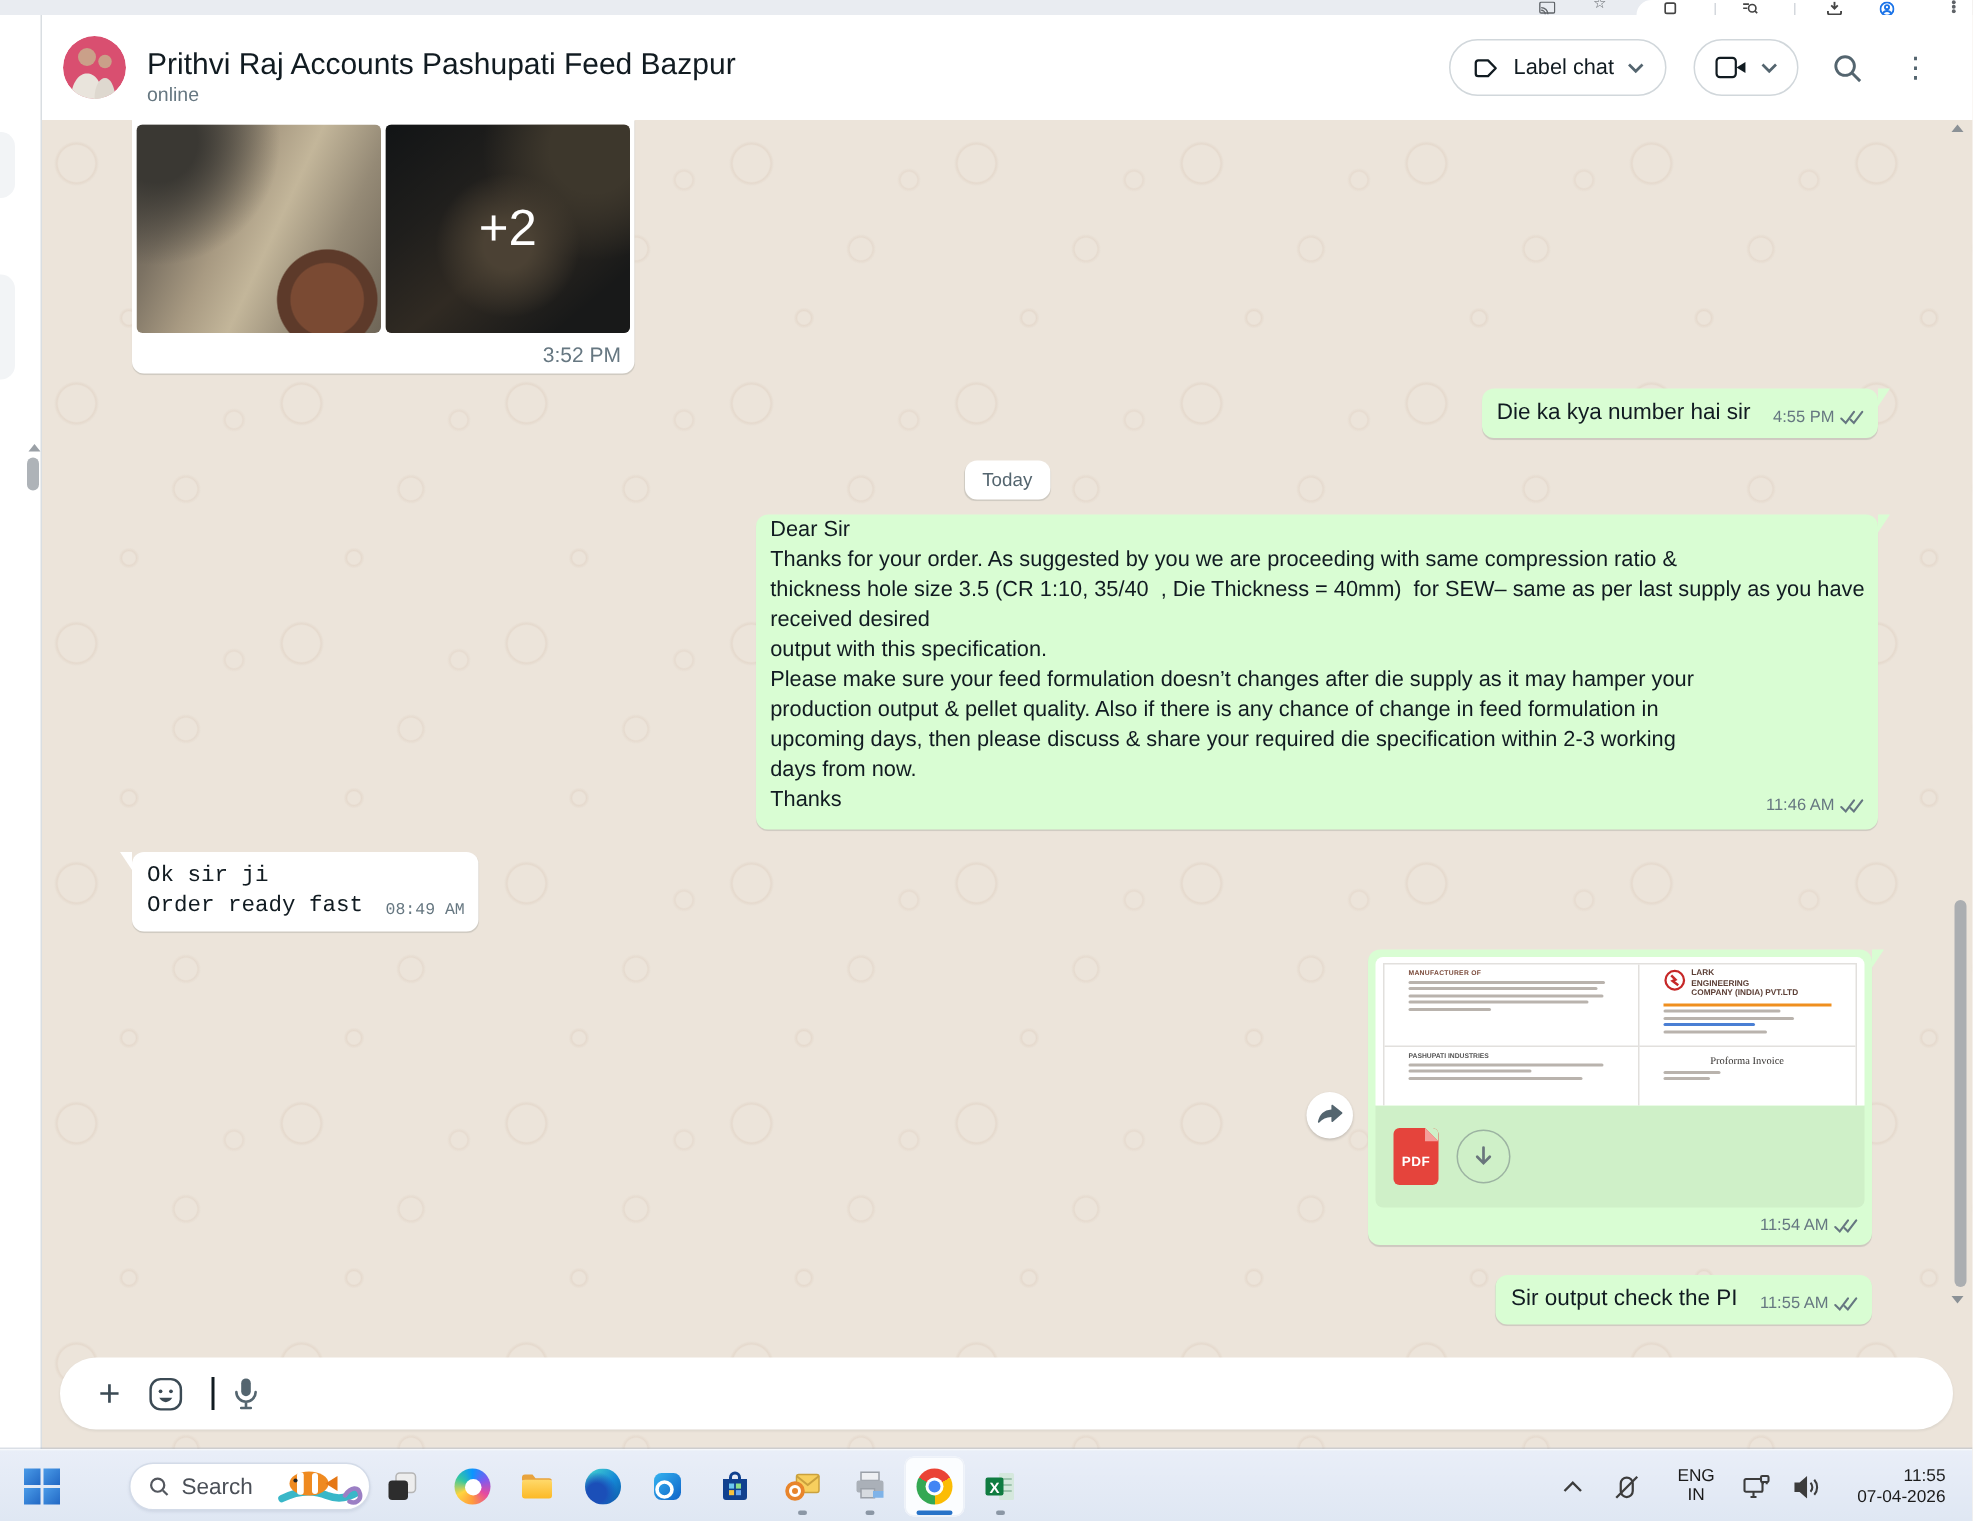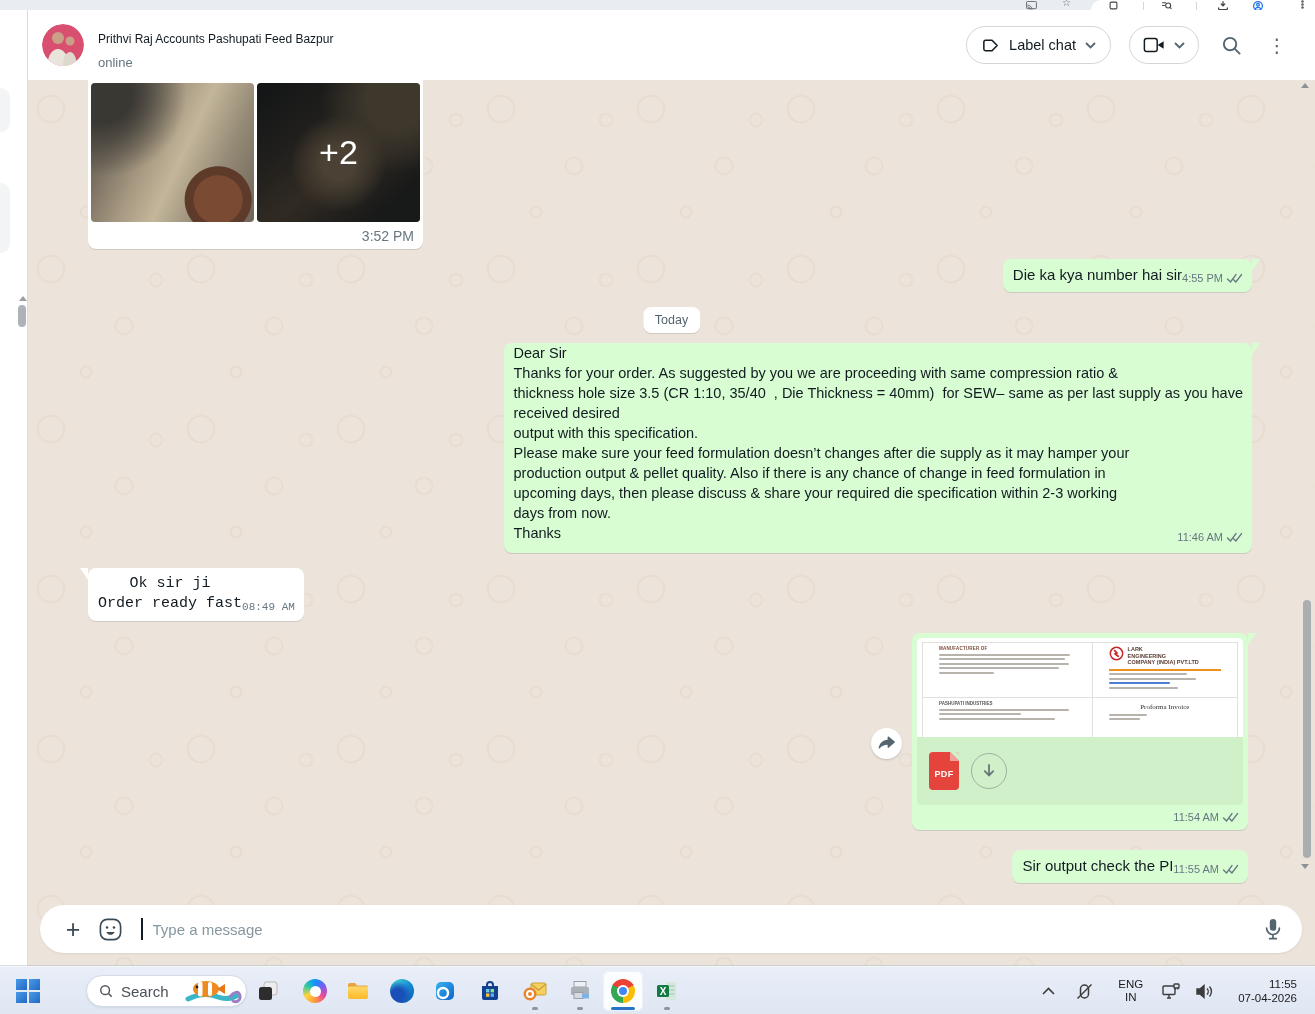--- a/index.html
+++ b/index.html
@@ -15,21 +15,21 @@
   
   .wa { position:absolute; left:0; top:10px; width:1315px; height:956px; background:#fff; }
   .sliver-card { position:absolute; left:-9px; width:19px; background:#f2f4f6; border-radius:10px; }
   .sliver-divider { position:absolute; left:27px; top:0; width:1px; height:956px; background:#d9dee2; }
   .mini-scroll-up { position:absolute; left:19px; top:286px; width:0; height:0; border-left:4px solid transparent; border-right:4px solid transparent; border-bottom:5px solid #9aa0a6; }
   .mini-scroll-thumb { position:absolute; left:18px; top:295px; width:8px; height:22px; background:#aeb3b8; border-radius:4px; }
 
   
   .wa-header { position:absolute; left:28px; top:0; width:1287px; height:70px; background:#fff; }
   .avatar { position:absolute; left:14px; top:14px; width:42px; height:42px; border-radius:50%; overflow:hidden; cursor:pointer; }
-  .hname { position:absolute; left:70px; top:22px; font-size:12px; font-weight:500; color:#111b21; cursor:pointer; }
+  .hname { position:absolute; left:70px; top:22px; font-size:20px; font-weight:500; color:#111b21; cursor:pointer; }
   .hstatus { position:absolute; left:70px; top:45px; font-size:13px; color:#667781; }
   .hright { position:absolute; right:24px; top:16px; height:38px; display:flex; align-items:center; gap:18px; }
   .pill { height:38px; border:1px solid #d1d7db; border-radius:19px; display:flex; align-items:center; gap:9px; padding:0 14px; background:#fff; cursor:pointer; font-size:14.5px; color:#111b21; }
   .iconbtn { cursor:pointer; display:flex; align-items:center; justify-content:center; width:28px; height:28px; color:#54656f; }
   .kebab { font-size:19px; color:#54656f; letter-spacing:0; }
 
   
   .chat { position:absolute; left:28px; top:70px; width:1287px; height:886px;
     background-color:#ece4da;
     background-image:
@@ -37,21 +37,21 @@
       radial-gradient(circle at 96px 86px, rgba(190,156,132,0) 7px, rgba(190,156,132,.13) 8px, rgba(190,156,132,0) 10px),
       radial-gradient(circle at 58px 132px, rgba(190,156,132,0) 4px, rgba(190,156,132,.14) 5px, rgba(190,156,132,0) 7px),
       radial-gradient(circle at 128px 40px, rgba(190,156,132,0) 5px, rgba(190,156,132,.12) 6px, rgba(190,156,132,0) 8px);
     background-size:150px 160px; overflow:hidden; }
 
   .bubble { position:absolute; border-radius:8px; box-shadow:0 1px 0.5px rgba(11,20,26,.13); font-size:14.6px; line-height:20px; }
   .in  { background:#fff; }
   .out { background:#d9fdd3; }
   .tail-out::after { content:''; position:absolute; top:0; right:-8px; border-left:8px solid #d9fdd3; border-bottom:12px solid transparent; }
   .tail-in::before { content:''; position:absolute; top:0; left:-8px; border-right:8px solid #fff; border-bottom:12px solid transparent; }
-  .txtrow { display:flex; align-items:flex-end; gap:0; padding:6px 9px 7px 10px;text-align:center; }
+  .txtrow { display:flex; align-items:flex-end; gap:15px; padding:6px 9px 7px 10px; }
   .msgtext { white-space:pre-wrap; }
   .meta { display:inline-flex; align-items:center; gap:3px; font-size:11px; color:#667781; white-space:nowrap; position:relative; bottom:-3px; }
   .ticks svg { display:block; }
 
   
   .photos { left:60px; top:0; width:335px; border-radius:0 0 8px 8px; padding:3px; background:#fff; box-shadow:0 1px 0.5px rgba(11,20,26,.13); position:absolute; }
   .photo-row { display:flex; gap:3px; }
   .ph { width:163px; height:139px; border-radius:4px; position:relative; overflow:hidden; cursor:pointer; }
   .ph1 { background:
       radial-gradient(circle at 78% 84%, #7a4a33 0 24px, #5d3a2a 25px 33px, rgba(0,0,0,0) 34px),
@@ -383,21 +383,20 @@
       <div class="plusbtn">+</div>
       <div class="stickerbtn">
         <svg class="ic" width="25" height="25" viewBox="0 0 26 26" fill="none" stroke="#3b4a54" stroke-width="1.7">
           <rect x="2.5" y="2.5" width="21" height="21" rx="7"></rect>
           <circle cx="9.4" cy="11" r="1.3" fill="#3b4a54" stroke="none"></circle>
           <circle cx="16.6" cy="11" r="1.3" fill="#3b4a54" stroke="none"></circle>
           <path d="M8.5 15.5c1.3 2 3 3 4.5 3s3.2-1 4.5-3z" fill="#3b4a54" stroke="none"></path>
         </svg>
       </div>
       <div class="caret"></div>
-      <input type="text" placeholder="Type a message" style="">
       <div class="micbtn">
         <svg class="ic" width="22" height="24" viewBox="0 0 24 26" fill="none" stroke="#54656f" stroke-width="1.9" stroke-linecap="round">
           <rect x="8.5" y="2" width="7" height="13" rx="3.5" fill="#54656f" stroke="none"></rect>
           <path d="M5 12a7 7 0 0 0 14 0M12 19v4M8.5 23.5h7"></path>
         </svg>
       </div>
     </div>
   </div>
 </div>
 

